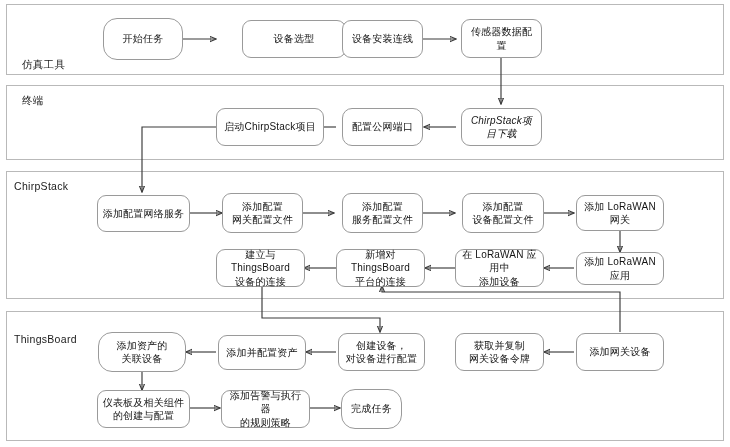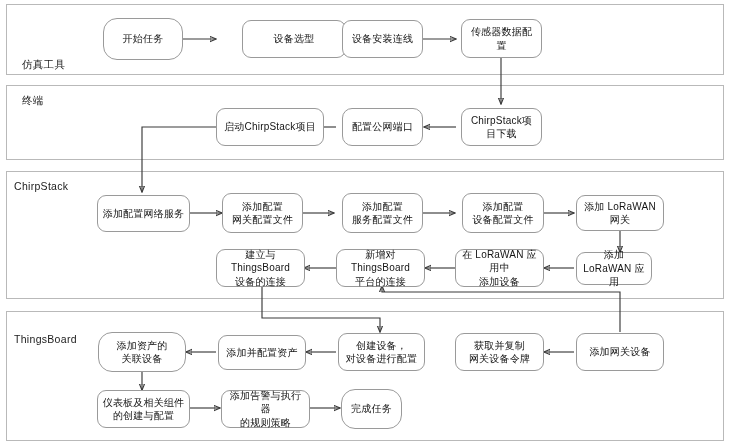--- a/index.html
+++ b/index.html
@@ -132,21 +132,21 @@
   <div class="node" style="left:222px; top:20px; width:104px; height:38px;margin-left:20px;">
     <span>设备选型</span>
   </div>
   <div class="node" style="left:342px; top:20px; width:81px; height:38px;">
     <span>设备安装连线</span>
   </div>
   <div class="node" style="left:461px; top:19px; width:81px; height:39px;">
     <span>传感器数据配置</span>
   </div>
 
-  <div class="node" style="left:461px; top:108px; width:81px; height:38px;">
+  <div class="node" style="left:461px; top:108px; width:81px; height:38px;font-style:italic;">
     <span>ChirpStack项目下载</span>
   </div>
   <div class="node" style="left:342px; top:108px; width:81px; height:38px;border-radius:10px;">
     <span>配置公网端口</span>
   </div>
   <div class="node" style="left:216px; top:108px; width:108px; height:38px;">
     <span>启动ChirpStack项目</span>
   </div>
 
   <div class="node" style="left:97px; top:195px; width:93px; height:37px;">
@@ -167,21 +167,21 @@
   <div class="node" style="left:462px; top:193px; width:82px; height:40px;">
     <span>
       <span>添加配置</span>
       <span>设备配置文件</span>
     </span>
   </div>
   <div class="node" style="left:576px; top:195px; width:88px; height:36px;">
     <span>添加 LoRaWAN 网关</span>
   </div>
 
-  <div class="node" style="left:576px; top:252px; width:76px; height:33px;">
+  <div class="node" style="left:576px; top:252px; width:88px; height:33px;">
     <span>添加 LoRaWAN 应用</span>
   </div>
   <div class="node" style="left:455px; top:249px; width:89px; height:38px;">
     <span>
       <span>在 LoRaWAN 应用中</span>
       <span>添加设备</span>
     </span>
   </div>
   <div class="node" style="left:336px; top:249px; width:89px; height:38px;">
     <span>

